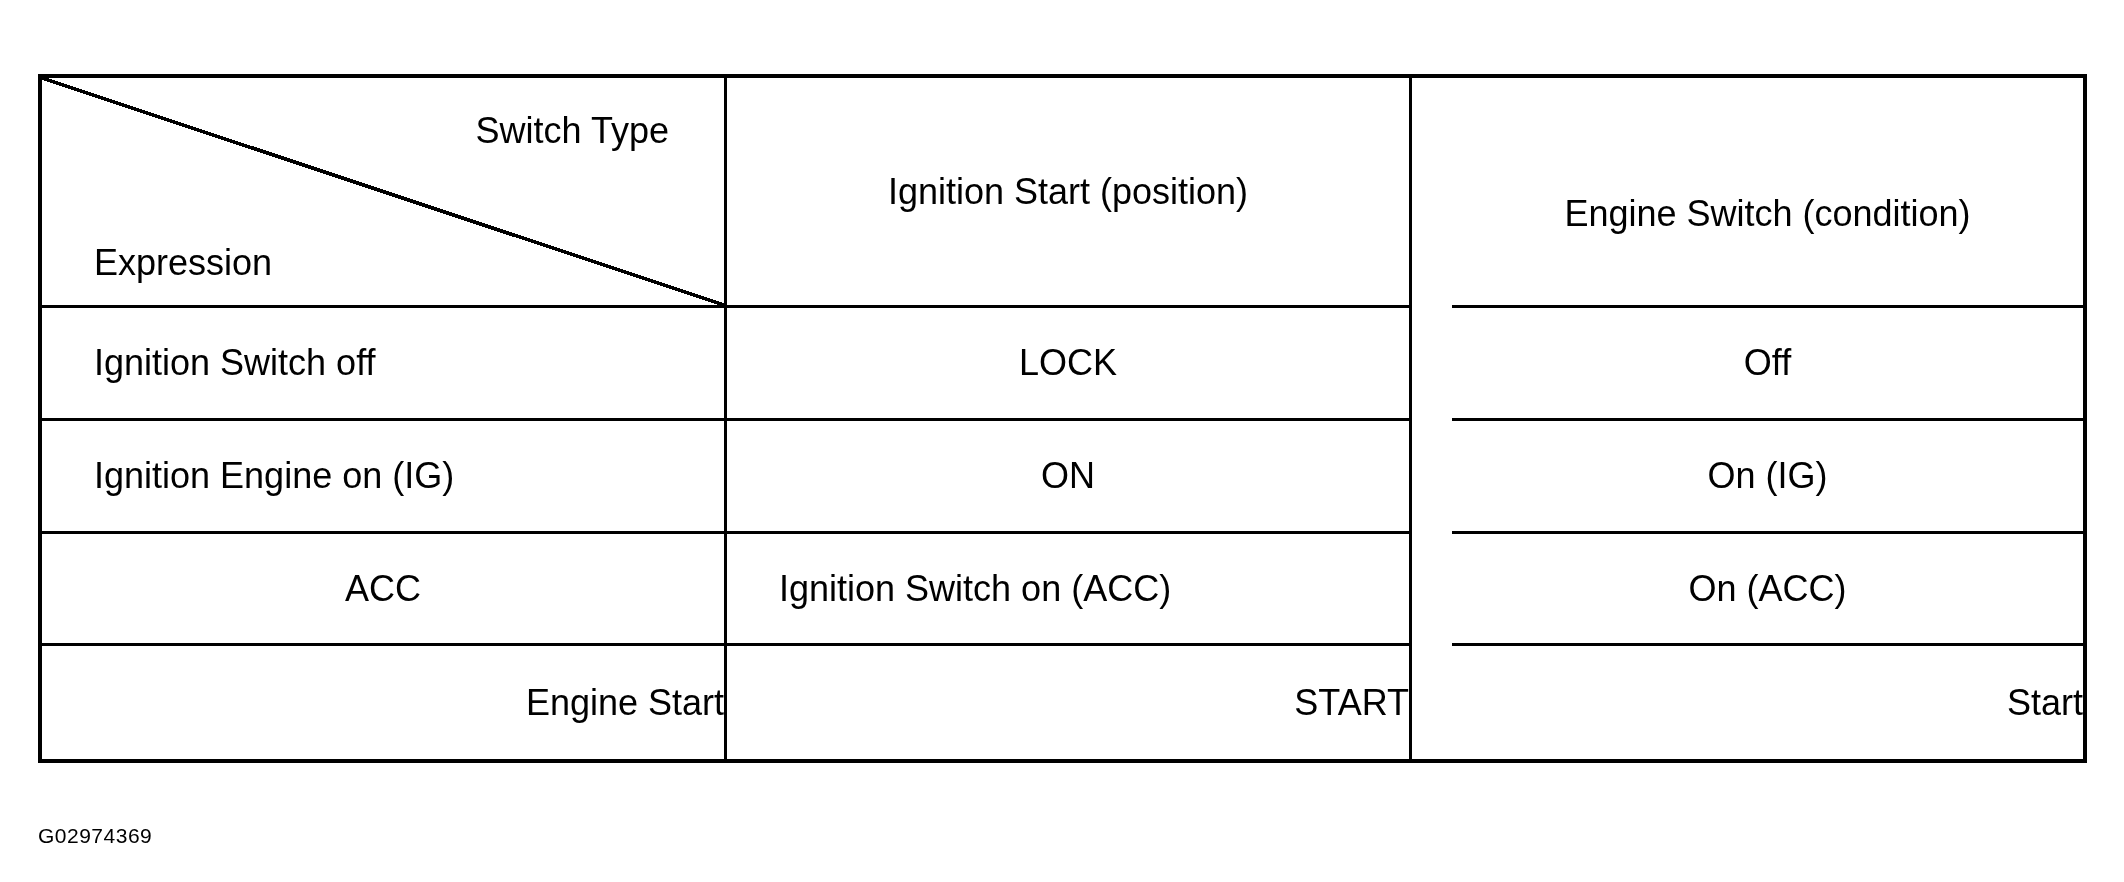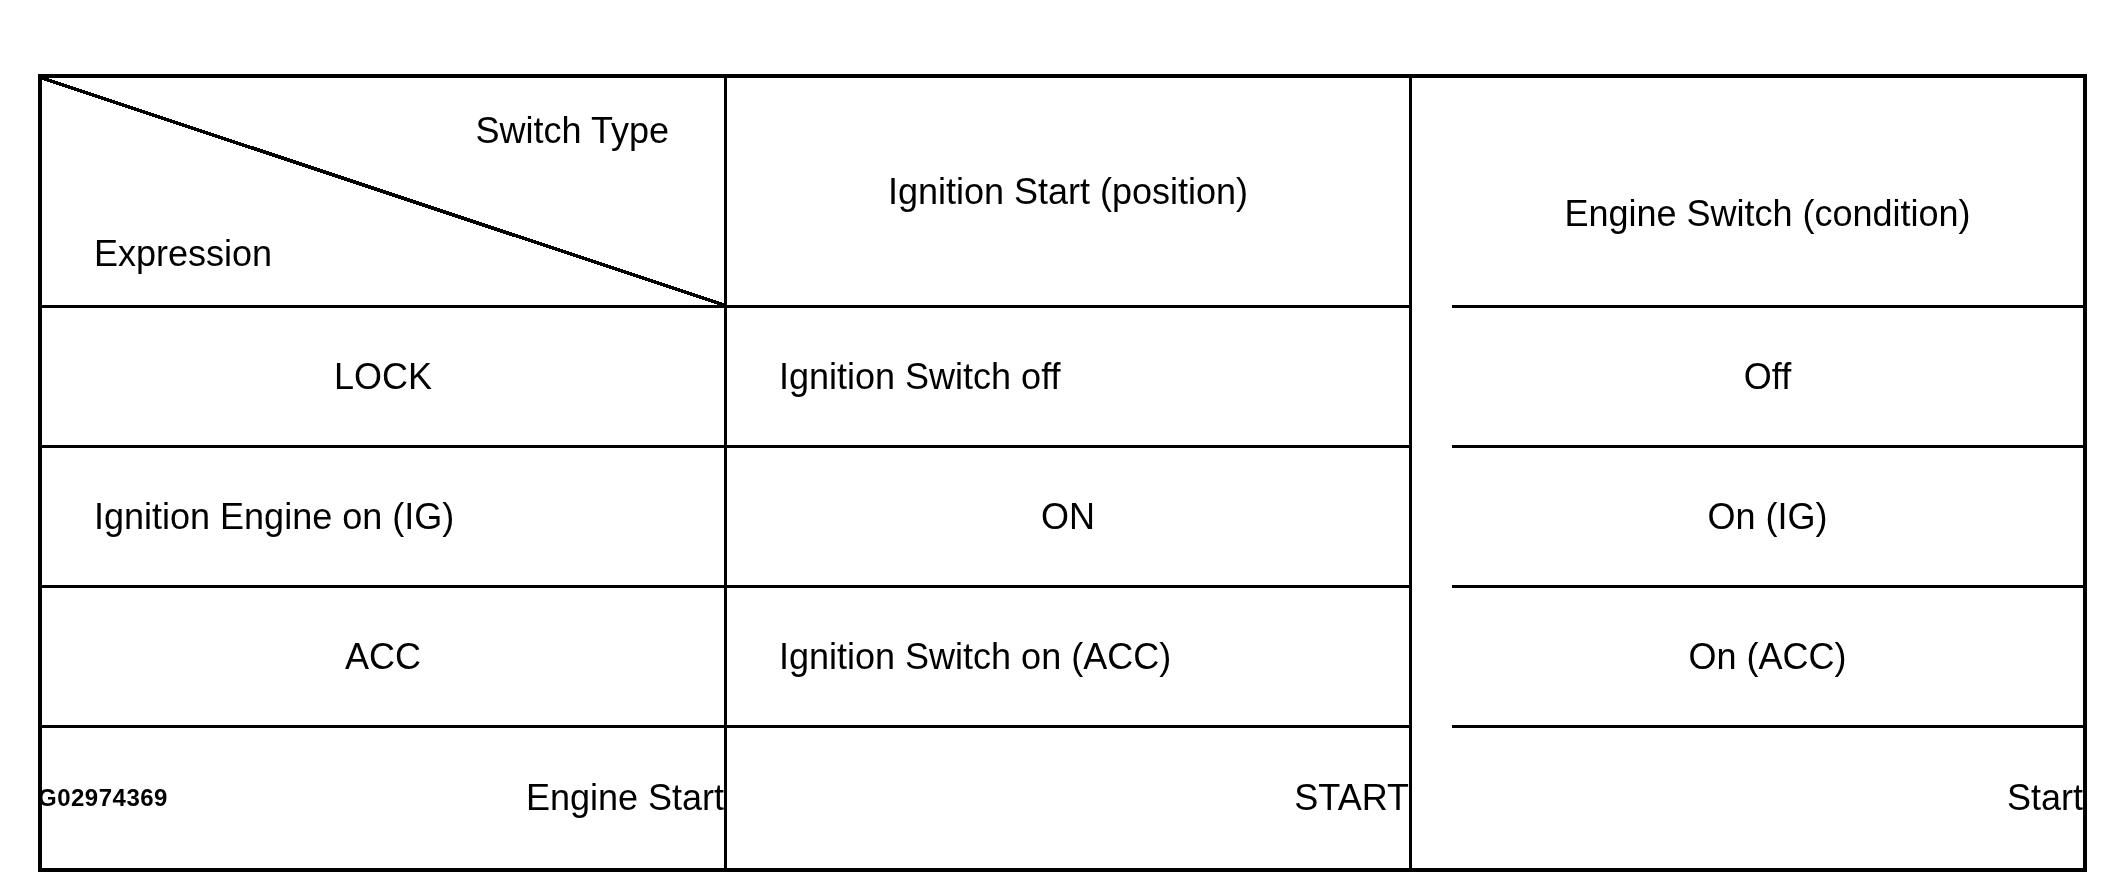--- a/index.html
+++ b/index.html
@@ -15,21 +15,21 @@
     font-family: "Liberation Sans", sans-serif;
     color: #000000;
   }
 
   
   .switch-table {
     position: absolute;
     left: 38px;
     top: 74px;
     width: 2049px;
-    height: 798px;
+    height: 689px;
     box-sizing: border-box;
     border: 4px solid #000000;
     display: grid;
     grid-template-columns: 685px 685px 1fr;
     grid-template-rows: 230px 1fr 1fr 1fr 1fr;
     background: #ffffff;
   }
   .cell {
     box-sizing: border-box;
     border-right: 3px solid #000000;
@@ -63,59 +63,59 @@
       #000000 calc(50% + 1.8px),
       transparent calc(50% + 1.8px));
   }
   .corner-top {
     position: absolute;
     top: 32px;
     right: 55px;
   }
   .corner-bottom {
     position: absolute;
-    bottom: 31px;
+    bottom: 22px;
     left: 52px;
   }
 
   
   .shift-down { position: relative; top: 22px; }
 
   
   .caption {
     position: absolute;
     left: 38px;
-    top: 784px;
-    font-size: 24px;
-    font-weight: bold;
+    top: 824px;
+    font-size: 21px;
+    font-weight: normal;
     letter-spacing: 0.5px;
   }
 </style>
 </head>
 <body>
 
 <div class="switch-table">
 
   <div class="cell corner">
     <div class="diagonal"></div>
     <span class="corner-top">Switch Type</span>
     <span class="corner-bottom">Expression</span>
   </div>
   <div class="cell">
     <span>Ignition Start (position)</span>
   </div>
   <div class="cell">
     <span class="shift-down">Engine Switch (condition)</span>
   </div>
 
+  <div class="cell exp-cell">
+    <span>Ignition Switch off</span>
+  </div>
   <div class="cell">
     <span>LOCK</span>
-  </div>
-  <div class="cell exp-cell">
-    <span>Ignition Switch off</span>
   </div>
   <div class="cell">
     <span>Off</span>
   </div>
 
   <div class="cell exp-cell">
     <span>Ignition Engine on (IG)</span>
   </div>
   <div class="cell">
     <span>ON</span>

